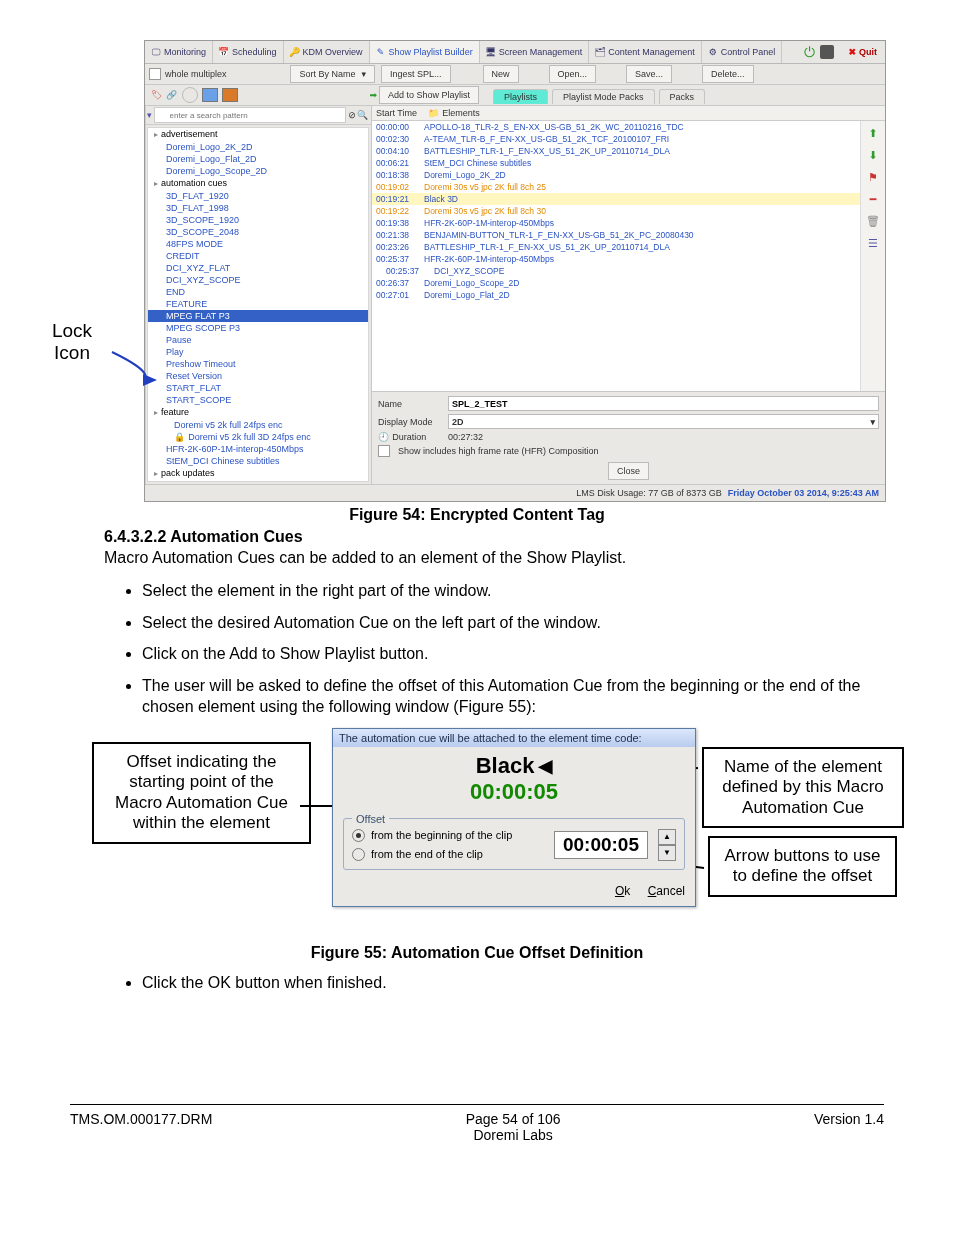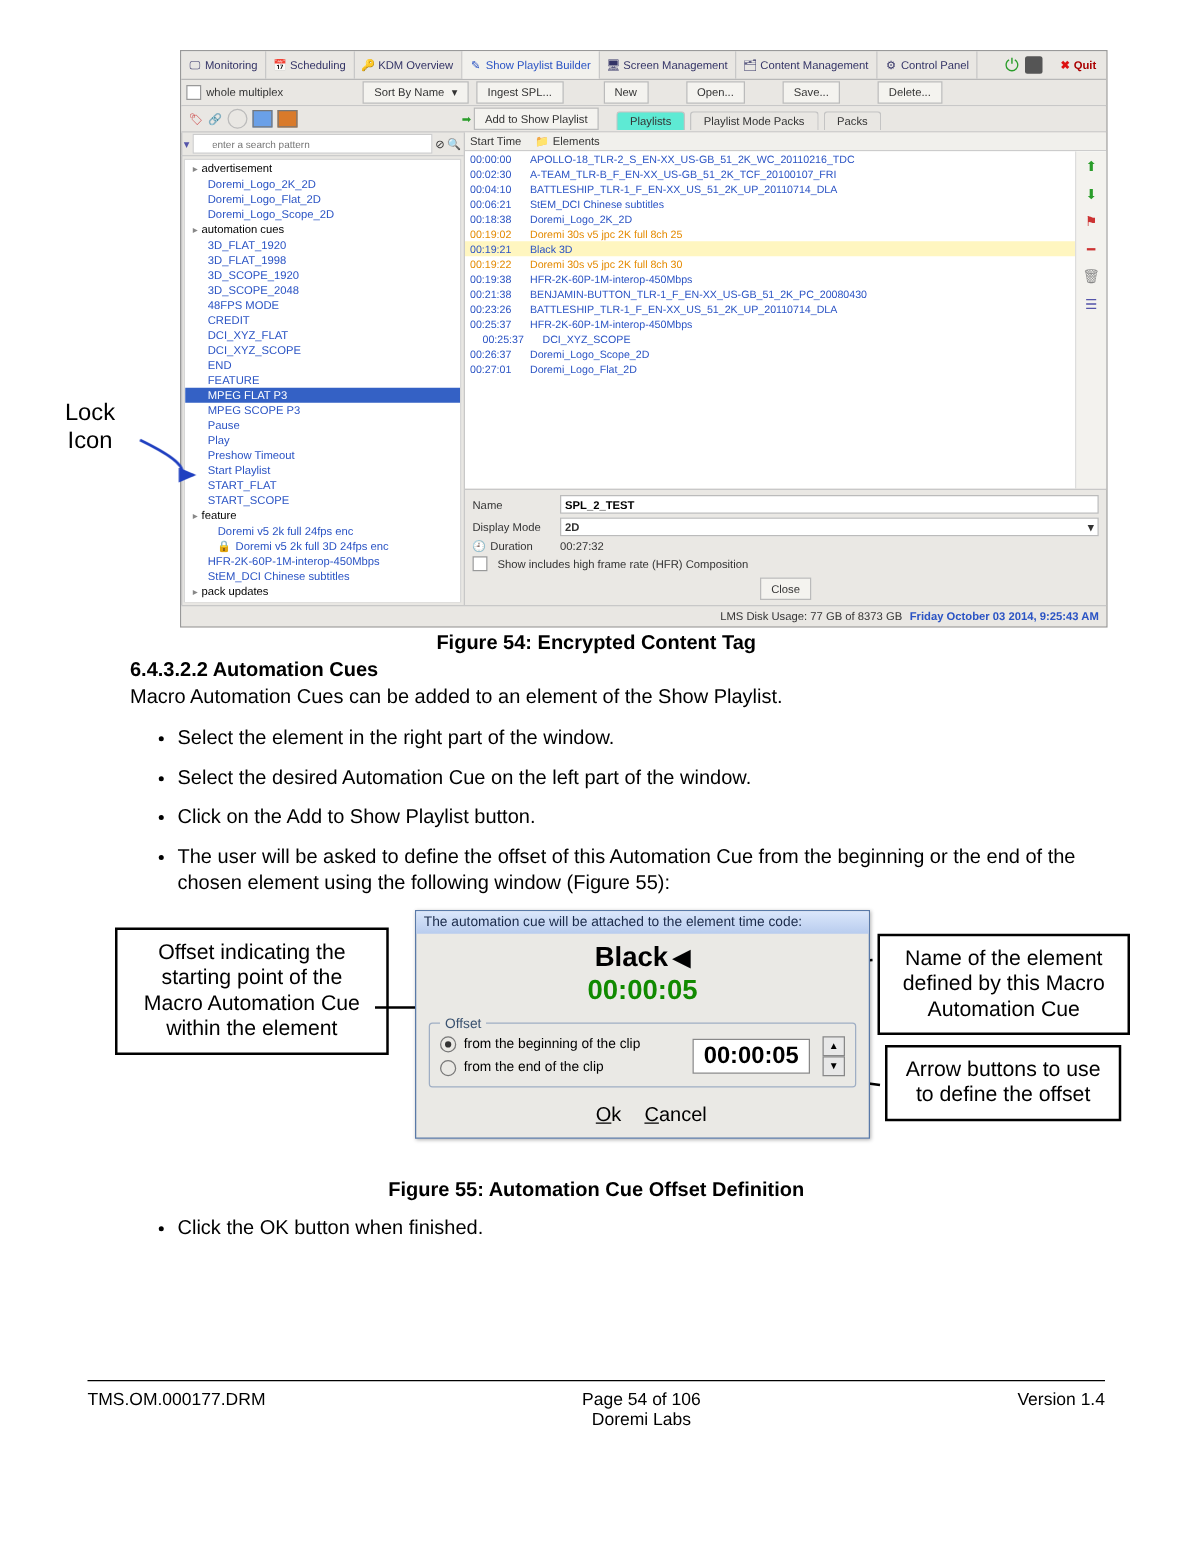--- a/index.html
+++ b/index.html
@@ -66,21 +66,21 @@
   .dlg-center .name { font-size:22px; font-weight:bold; }
   .dlg-center .time { font-size:22px; font-weight:bold; color:#118a00; }
   fieldset { border:1px solid #9faec4; border-radius:3px; margin:8px 0 4px; padding:4px 8px 8px; font-size:11px;}
   fieldset legend { padding:0 4px; color:#39516f; font-size:11px;}
   .offset-row { display:flex; align-items:center; gap:10px;}
   .radio { width:11px; height:11px; border:1px solid #777; border-radius:50%; display:inline-flex; align-items:center; justify-content:center;}
   .radio .dot { width:5px; height:5px; background:#333; border-radius:50%;}
   .timebox { border:1px solid #888; background:#fff; font-size:19px; font-weight:bold; padding:2px 8px;  font-family:Arial;}
   .stepper { display:flex; flex-direction:column;}
   .stepper .sb { width:16px; height:14px; border:1px solid #888; background:#e8e8e8; font-size:8px; display:flex; align-items:center; justify-content:center; cursor:pointer;}
-  .dlg-btns { text-align:center; padding:4px 10px 8px; font-size:16px;}
+  .dlg-btns { text-align:right; padding:4px 10px 8px; font-size:12px;}
   .dlg-btns .b { display:inline-block; margin-left:14px; cursor:pointer;}
   .dlg-btns .b u { text-decoration:underline;}
 
   .anno-box { position:absolute; border:2px solid #000; background:#fff; font-size:17px; text-align:center; padding:8px 10px; line-height:1.2;}
   svg.arrows { position:absolute; left:0; top:0; overflow:visible; pointer-events:none;}
 
   .footer { border-top:1px solid #000; margin-top:110px; padding-top:6px; display:flex; justify-content:space-between; font-size:14px;}
   .footer .mid { text-align:center; }
 </style>
 </head>
@@ -197,21 +197,21 @@
             <div class="tree-item">CREDIT</div>
             <div class="tree-item">DCI_XYZ_FLAT</div>
             <div class="tree-item">DCI_XYZ_SCOPE</div>
             <div class="tree-item">END</div>
             <div class="tree-item">FEATURE</div>
             <div class="tree-item sel">MPEG FLAT P3</div>
             <div class="tree-item">MPEG SCOPE P3</div>
             <div class="tree-item">Pause</div>
             <div class="tree-item">Play</div>
             <div class="tree-item">Preshow Timeout</div>
-            <div class="tree-item">Start Playlist</div>
+            <div class="tree-item">Reset Version</div>
             <div class="tree-item">START_FLAT</div>
             <div class="tree-item">START_SCOPE</div>
             <div class="tree-item folder">feature</div>
             <div class="tree-item sub">Doremi v5 2k full 24fps enc</div>
             <div class="tree-item sub"><span style="margin-right: 3px;">🔒</span>Doremi v5 2k full 3D 24fps enc</div>
             <div class="tree-item">HFR-2K-60P-1M-interop-450Mbps</div>
             <div class="tree-item">StEM_DCI Chinese subtitles</div>
             <div class="tree-item folder">pack updates</div>
             <div class="tree-item folder">pattern</div>
           </div>

